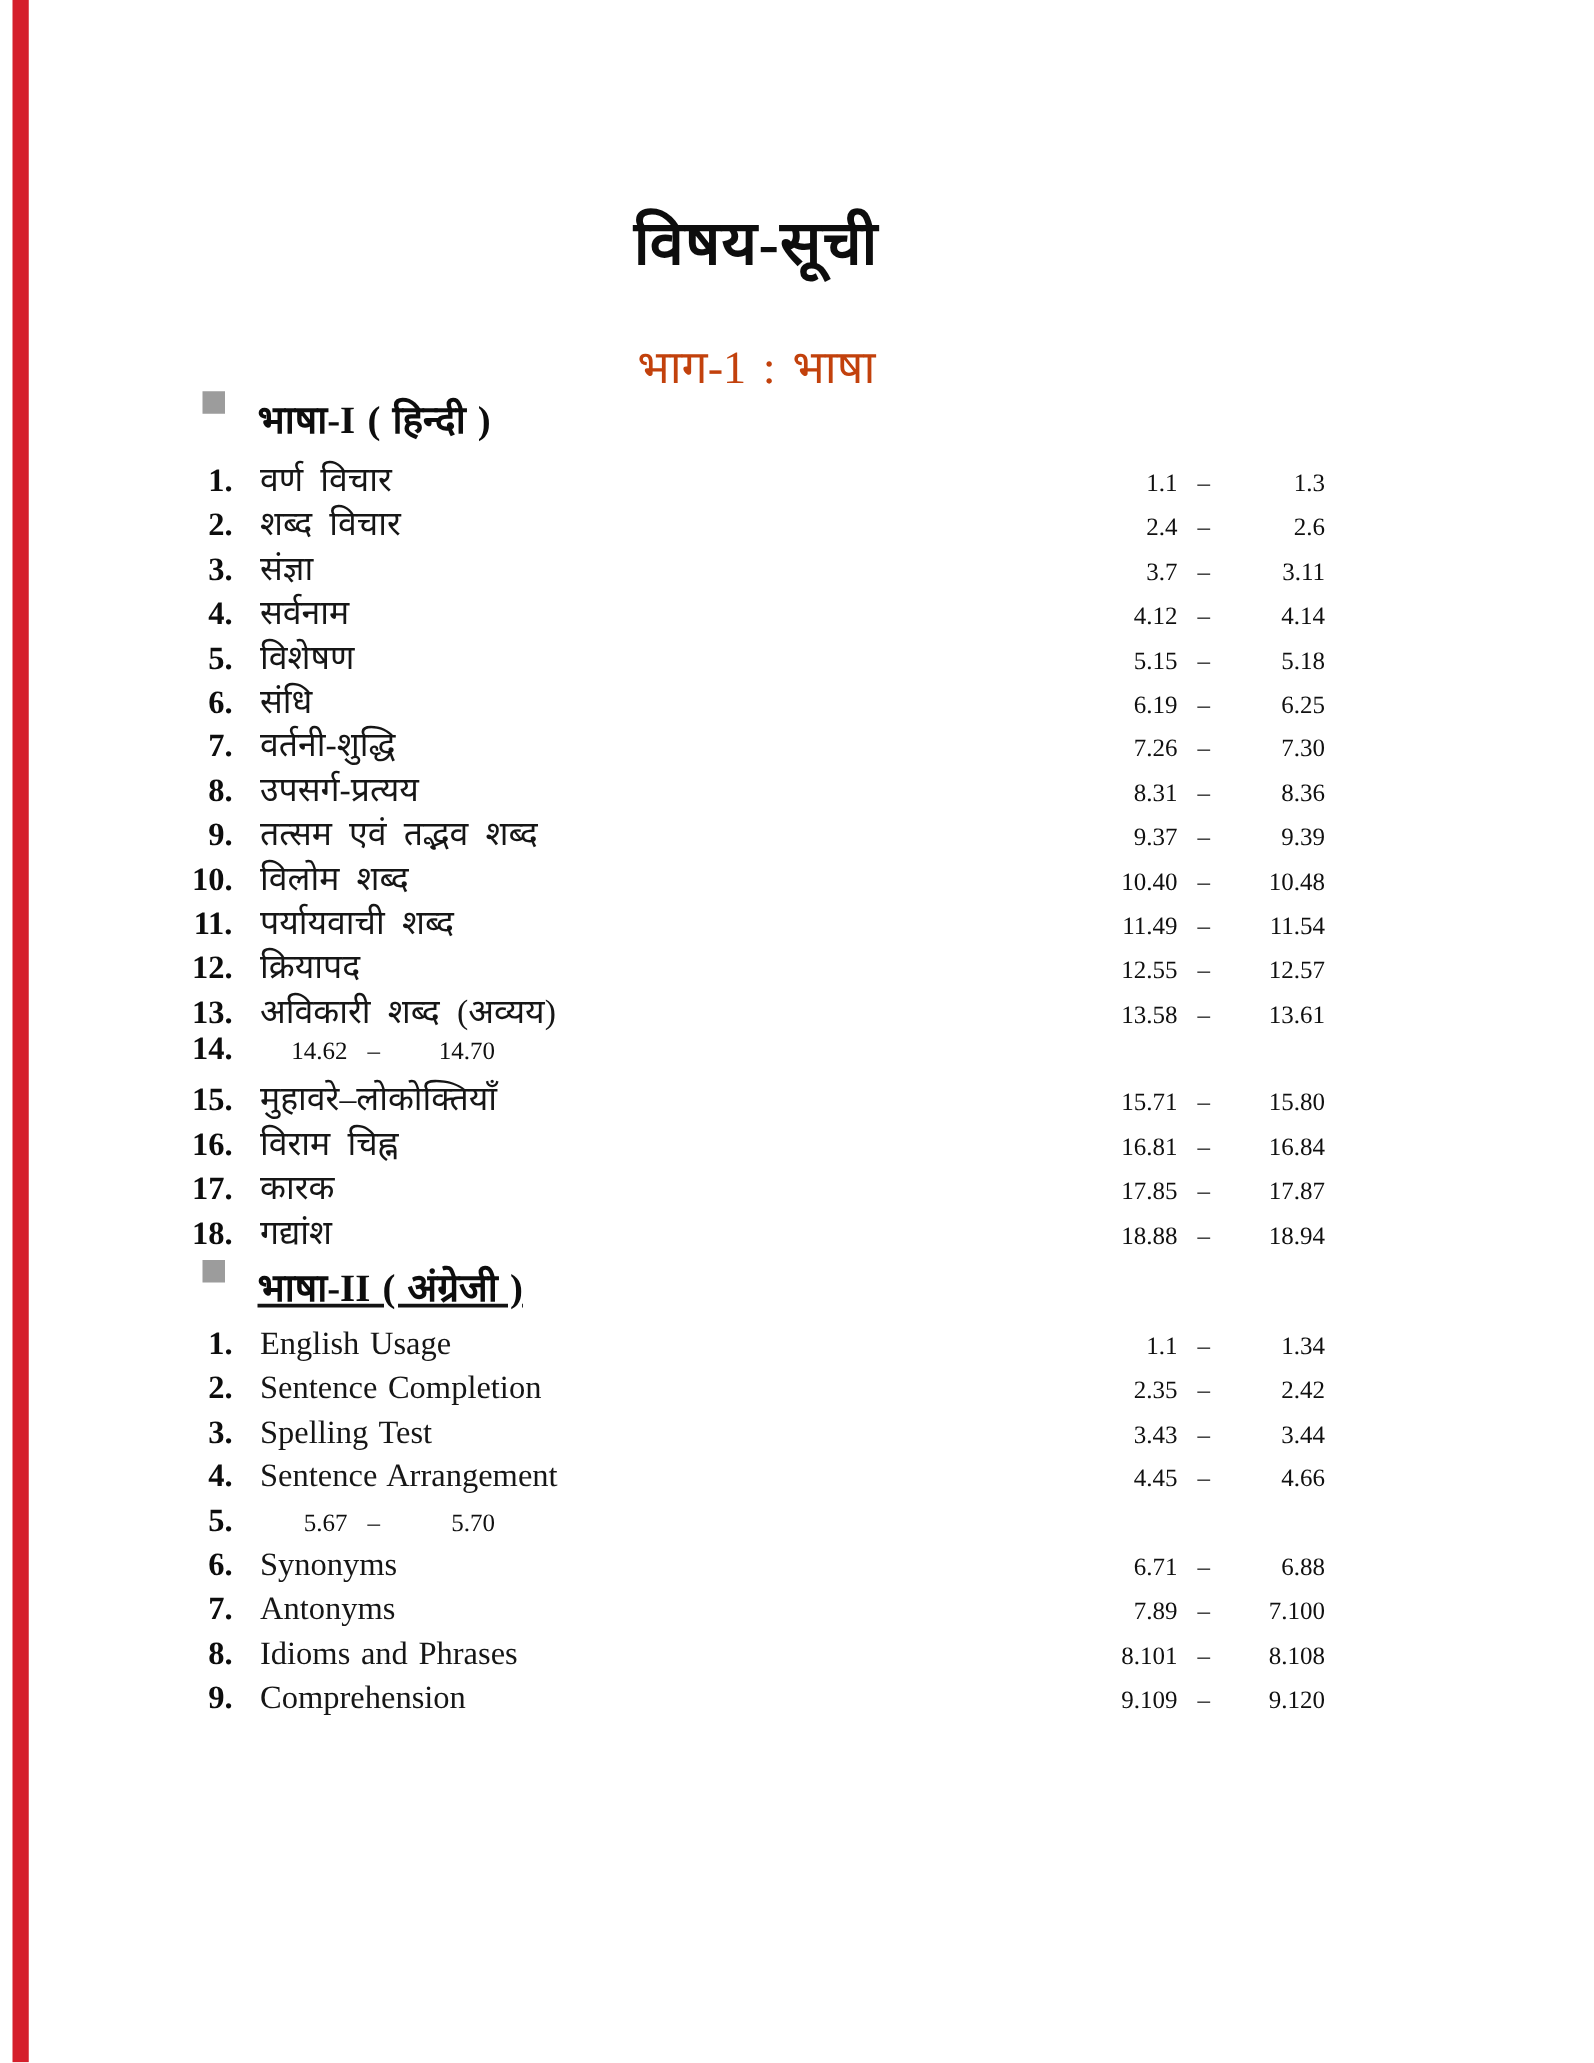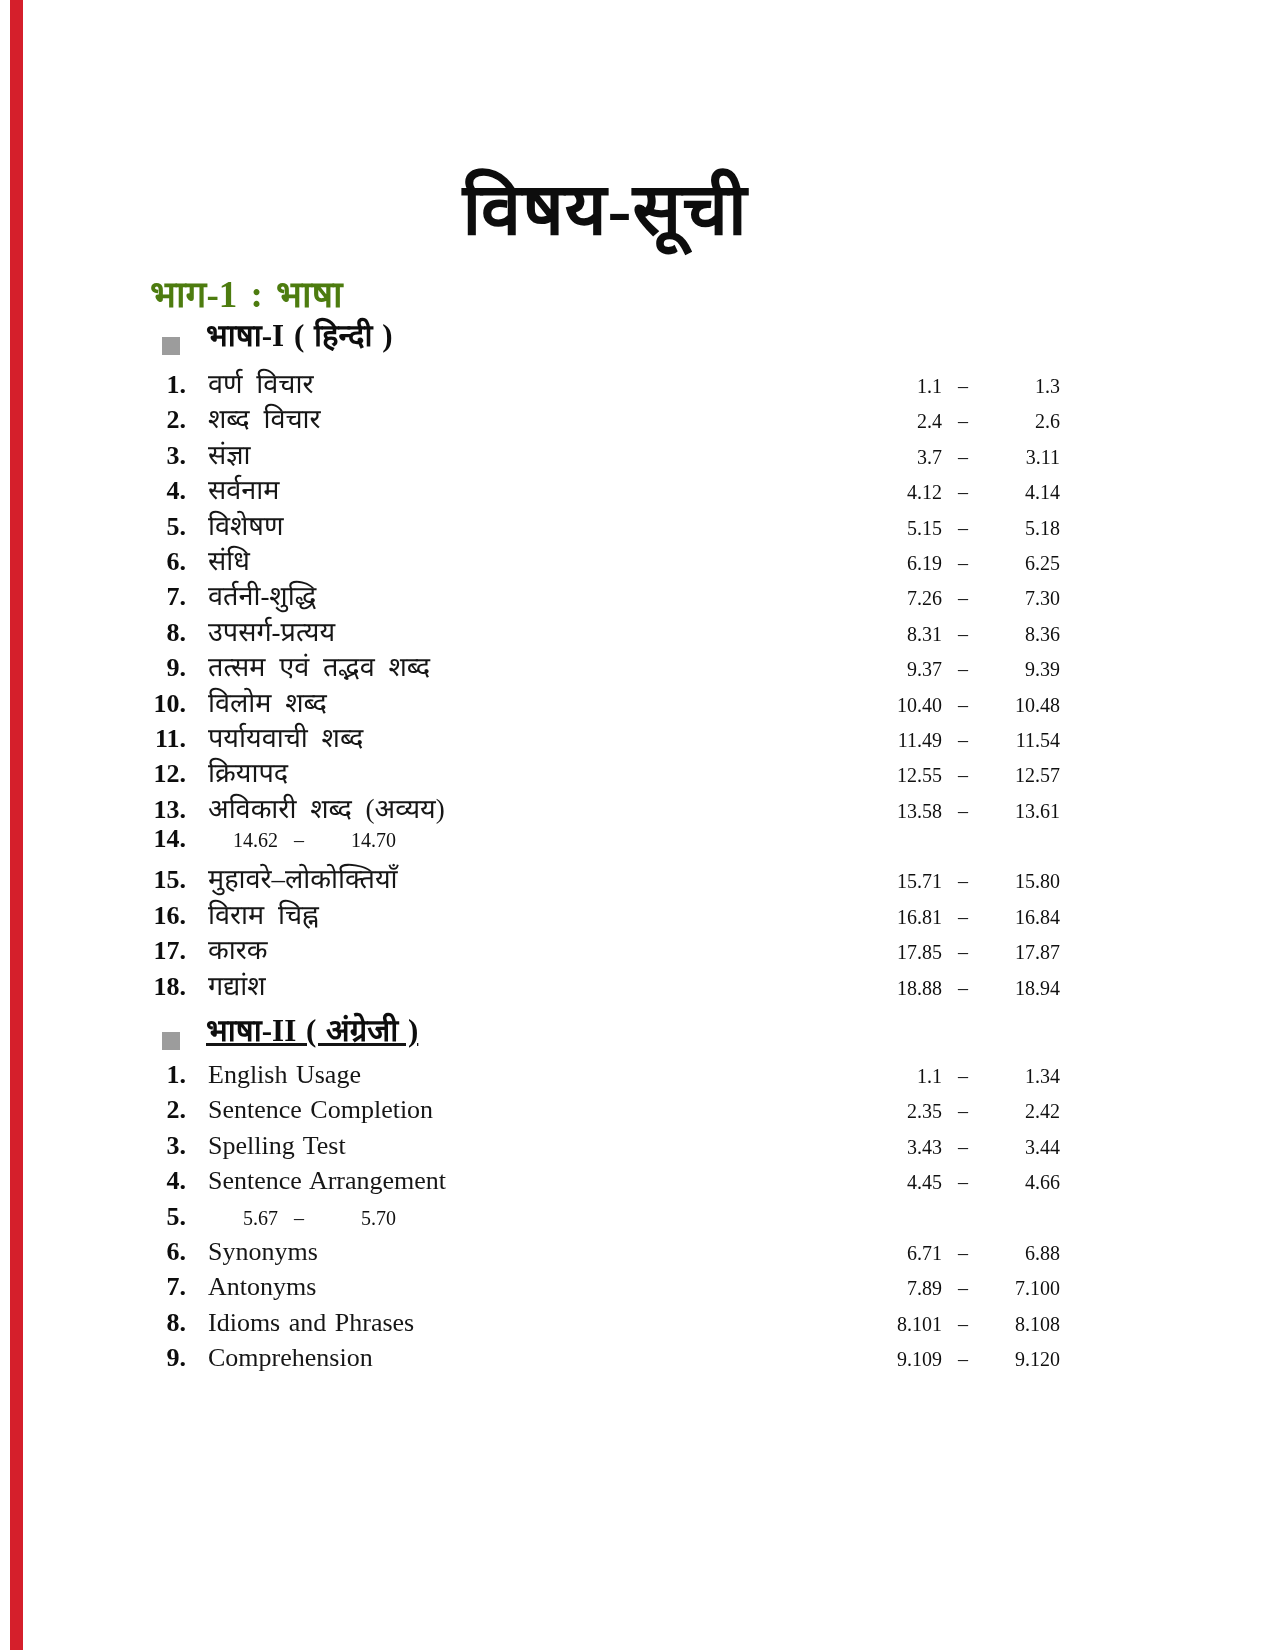--- a/index.html
+++ b/index.html
@@ -29,44 +29,45 @@
     left: 150px;
     width: 910px;
     top: 0;
   }
   .page-title {
     position: absolute;
     top: 122px;
     left: 0;
     width: 100%;
     text-align: center;
-    font-size: 72px;
+    font-size: 49px;
     line-height: 80px;
     font-weight: 700;
     letter-spacing: 1px;
     color: #0d0d0d;
   }
   .part-heading {
     position: absolute;
     top: 240px;
     left: 0;
     width: 100%;
+    text-align: center;
     font-size: 37px;
     line-height: 48px;
-    font-weight: 700;
-    color: #4d7c0f;
+    font-weight: 400;
+    color: #c2410c;
     word-spacing: 4px;
   }
   .section-header {
     position: absolute;
     left: 0;
     width: 100%;
     height: 42px;
     display: flex;
-    align-items: flex-end;
+    align-items: flex-start;
   }
   .section-header .bullet {
     display: inline-block;
     width: 18px;
     height: 18px;
     background: #9c9c9c;
     margin-left: 12px;
     flex: 0 0 auto;
   }
   .section-header .heading-text {

